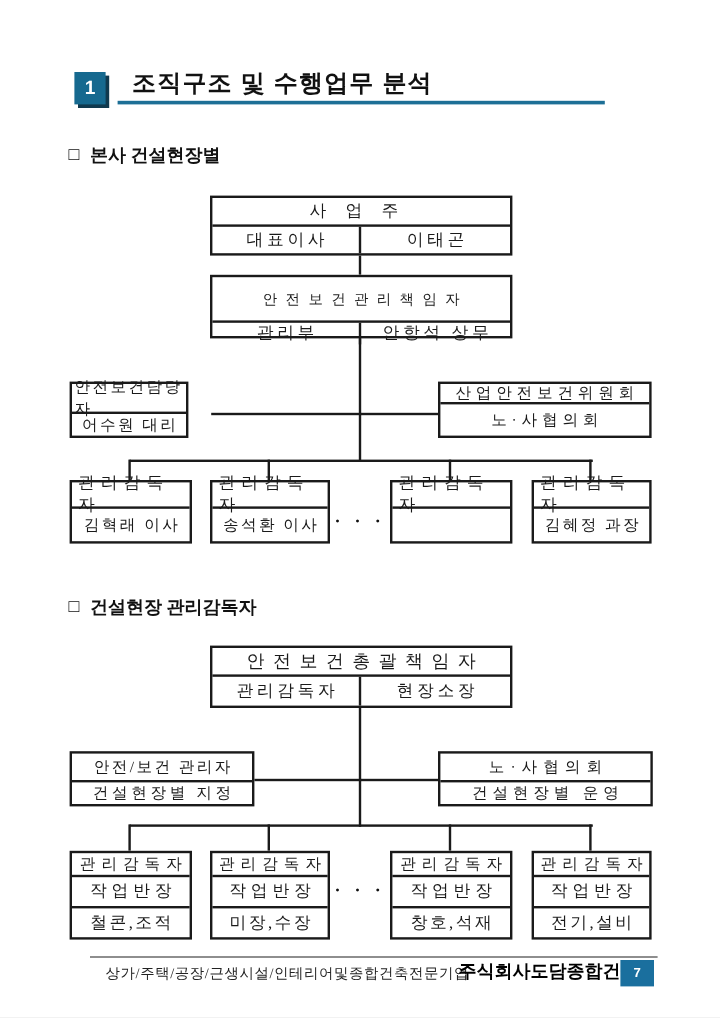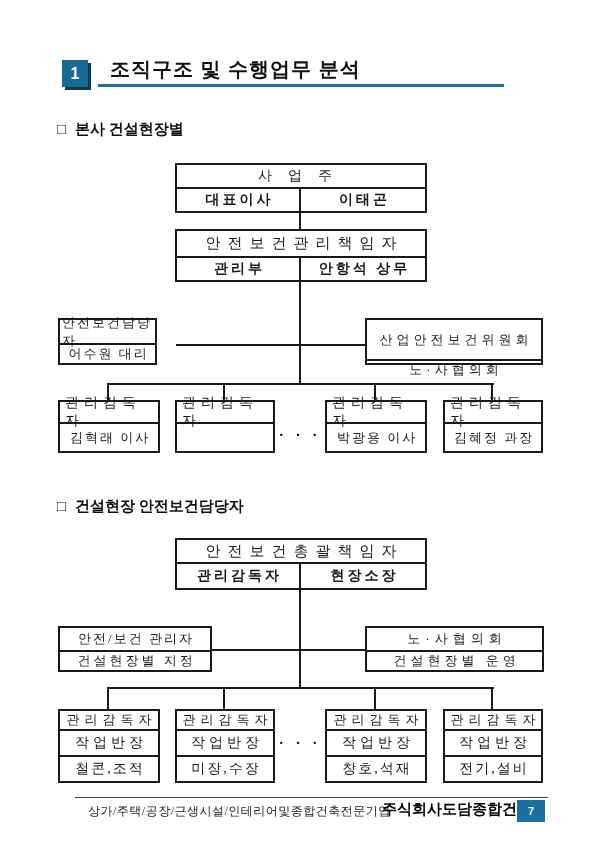--- a/index.html
+++ b/index.html
@@ -43,21 +43,21 @@
     position: absolute; border: 2px solid #1a1a1a; background: #fff;
     display: flex; flex-direction: column; font-size: 14px;
   }
   .orgbox .hdr {
     border-bottom: 2px solid #1a1a1a; flex: 0 0 auto;
     display: flex; align-items: center; justify-content: center;
   }
   .orgbox .row {
     flex: 1 1 auto; display: flex; align-items: center; justify-content: center;
   }
-  .orgbox .split { flex: 1 1 auto; display: flex; font-weight: bold; }
+  .orgbox .split { flex: 1 1 auto; display: flex; }
   .orgbox .split .cell {
     flex: 1 1 50%; display: flex; align-items: center; justify-content: center;
   }
   .orgbox .split .cell.first { border-right: 2px solid #1a1a1a; }
   .orgbox .mid { border-bottom: 2px solid #1a1a1a; flex: 0 0 auto;
     display: flex; align-items: center; justify-content: center; }
   .ls16 { letter-spacing: 16px; padding-left: 4px; }
   .ls7  { letter-spacing: 7px;  padding-left: 7px; }
   .ls5  { letter-spacing: 5px;  padding-left: 5px; }
   .ls4  { letter-spacing: 4px;  padding-left: 4px; }
@@ -105,67 +105,67 @@
     <div class="hdr ls16" style="height:24px">사업주</div>
     <div class="split">
       <div class="cell first ls3">대표이사</div>
       <div class="cell ls3">이태곤</div>
     </div>
   </div>
 
   <div class="line" style="left:299px;top:213px;width:2px;height:16px"></div>
 
   <div class="orgbox" style="left:175px;top:229px;width:252px;height:53px">
-    <div class="hdr ls7" style="height:27px;font-size:15px">안전보건관리책임자</div>
+    <div class="hdr ls7" style="height:38px;font-size:12px">안전보건관리책임자</div>
     <div class="split">
       <div class="cell first ls3">관리부</div>
       <div class="cell ls3">안항석 상무</div>
     </div>
   </div>
 
   <div class="line" style="left:299px;top:282px;width:2px;height:103px"></div>
   <div class="line" style="left:176px;top:344px;width:125px;height:2px"></div>
   <div class="line" style="left:300px;top:344px;width:66px;height:2px"></div>
 
   <div class="orgbox fs13" style="left:58px;top:318px;width:99px;height:47px">
     <div class="hdr ls2" style="height:25px">안전보건담당자</div>
     <div class="row ls2">어수원 대리</div>
   </div>
 
   <div class="orgbox fs13" style="left:365px;top:318px;width:178px;height:47px">
-    <div class="hdr ls4" style="height:41px">산업안전보건위원회</div>
+    <div class="hdr ls4" style="height:17px">산업안전보건위원회</div>
     <div class="row ls4">노·사협의회</div>
   </div>
 
   <div class="line" style="left:108px;top:383px;width:386px;height:2px"></div>
   <div class="line" style="left:107px;top:383px;width:2px;height:18px"></div>
   <div class="line" style="left:223px;top:383px;width:2px;height:18px"></div>
   <div class="line" style="left:374px;top:383px;width:2px;height:18px"></div>
   <div class="line" style="left:491px;top:383px;width:2px;height:18px"></div>
 
   <div class="orgbox" style="left:58px;top:400px;width:102px;height:53px">
     <div class="hdr ls5" style="height:22px">관리감독자</div>
     <div class="row ls2 fs13">김혁래 이사</div>
   </div>
   <div class="orgbox" style="left:175px;top:400px;width:100px;height:53px">
     <div class="hdr ls5" style="height:22px">관리감독자</div>
+    <div class="row ls2 fs13">송석환 이사</div>
   </div>
   <div class="dots" style="left:278px;top:427px">· · ·</div>
   <div class="orgbox" style="left:325px;top:400px;width:102px;height:53px">
     <div class="hdr ls5" style="height:22px">관리감독자</div>
-    <div class="row ls2 fs13">박광용 이사</div>
   </div>
   <div class="orgbox" style="left:443px;top:400px;width:100px;height:53px">
     <div class="hdr ls5" style="height:22px">관리감독자</div>
     <div class="row ls2 fs13">김혜정 과장</div>
   </div>
 
   <div class="sec-heading" style="top:497px">
     <span class="bullet">□</span>
-    <span>건설현장 안전보건담당자</span>
+    <span>건설현장 관리감독자</span>
   </div>
 
   <div class="orgbox" style="left:175px;top:538px;width:252px;height:52px">
     <div class="hdr ls7" style="height:24px;font-size:15px">안전보건총괄책임자</div>
     <div class="split">
       <div class="cell first ls3">관리감독자</div>
       <div class="cell ls3">현장소장</div>
     </div>
   </div>
 

